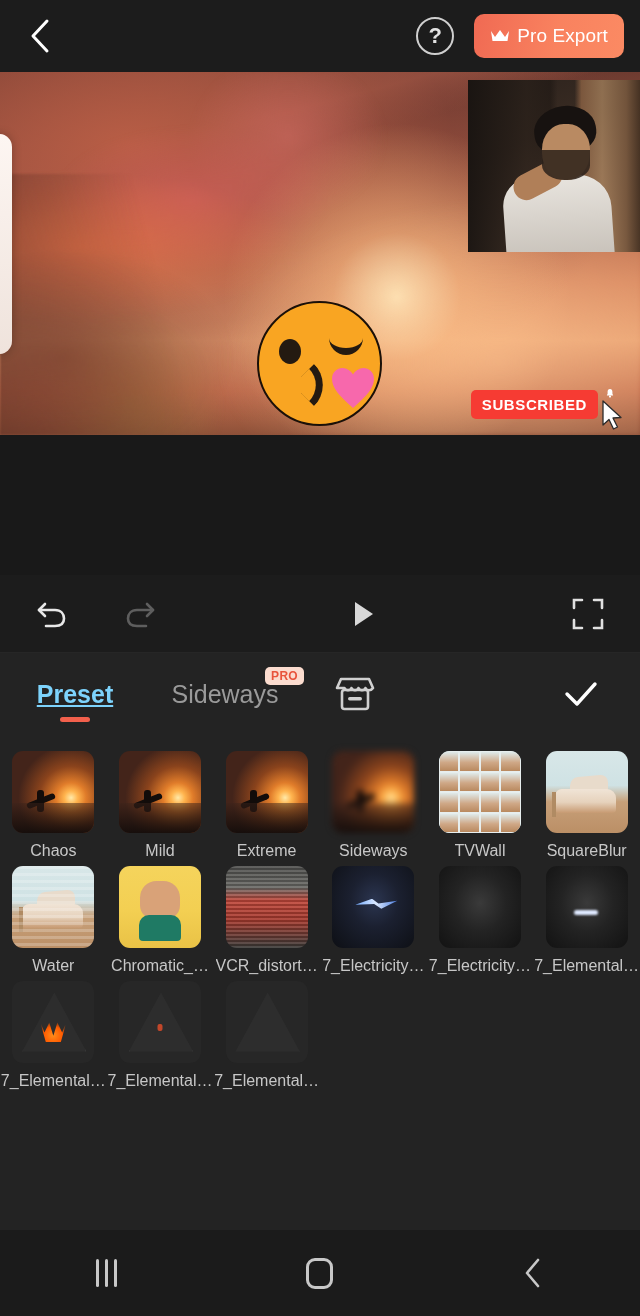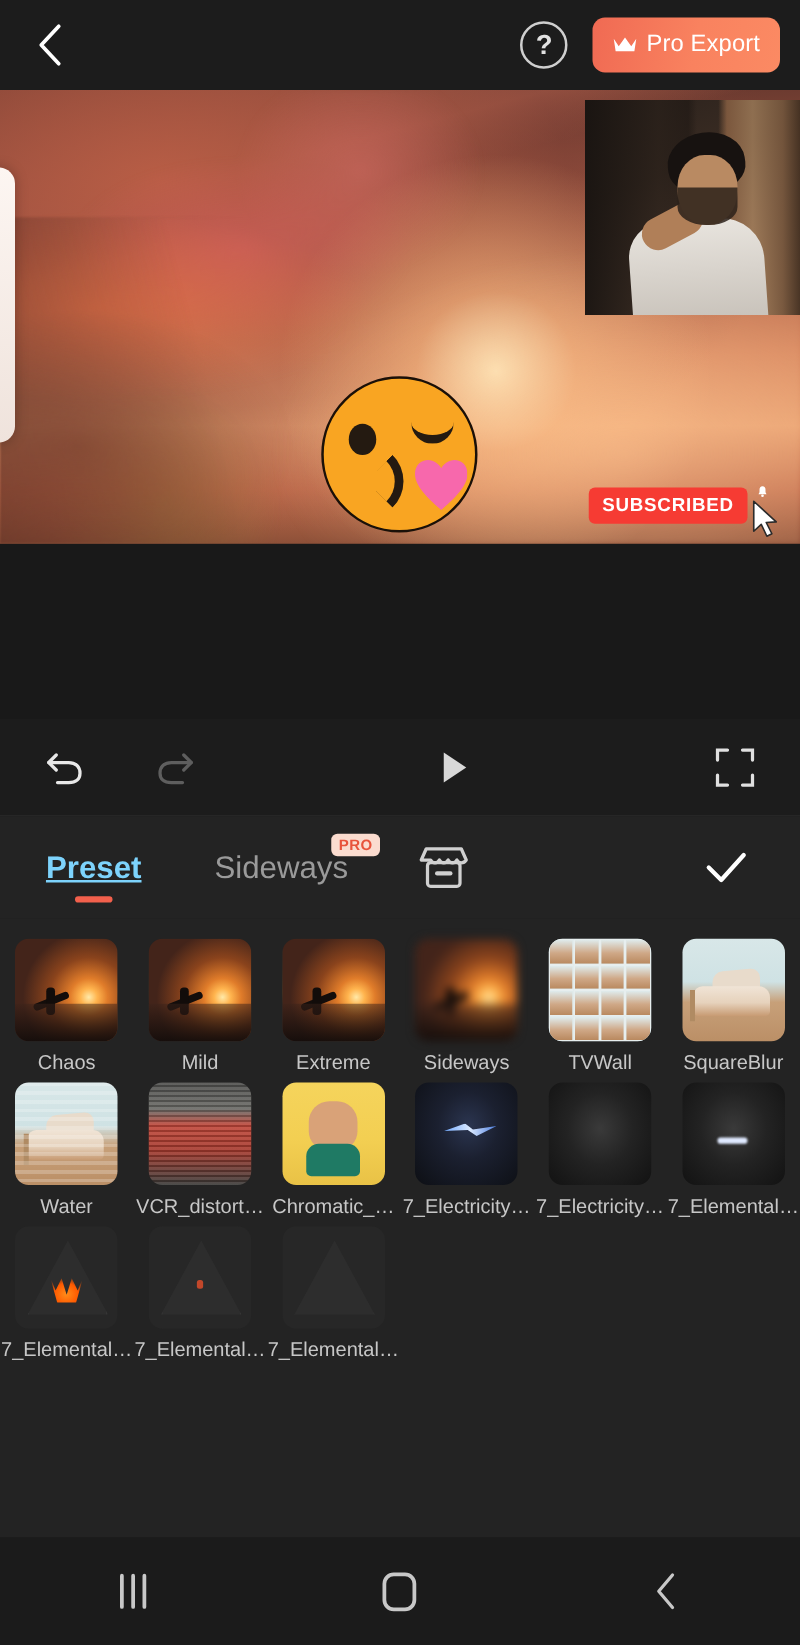--- a/index.html
+++ b/index.html
@@ -480,29 +480,29 @@
       <div class="cell">
         <div class="thumb t-van t-water">
           <div class="roof"></div>
             <div class="body"></div>
             <div class="pole"></div>
         </div>
         <div class="cell-label">Water</div>
       </div>
 
       <div class="cell">
-        <div class="thumb t-vcr"></div>
-        <div class="cell-label">VCR_distort…</div>
-      </div>
-      <div class="cell">
         <div class="thumb t-chroma">
           <div class="woman"></div>
             <div class="top"></div>
         </div>
         <div class="cell-label">Chromatic_…</div>
+      </div>
+      <div class="cell">
+        <div class="thumb t-vcr"></div>
+        <div class="cell-label">VCR_distort…</div>
       </div>
       <div class="cell">
         <div class="thumb t-elec">
           <div class="bolt"></div>
         </div>
         <div class="cell-label">7_Electricity…</div>
       </div>
       <div class="cell">
         <div class="thumb t-dark"></div>
         <div class="cell-label">7_Electricity…</div>

